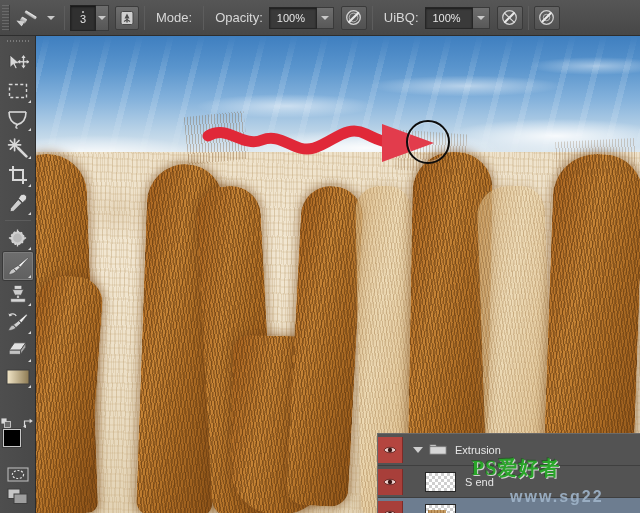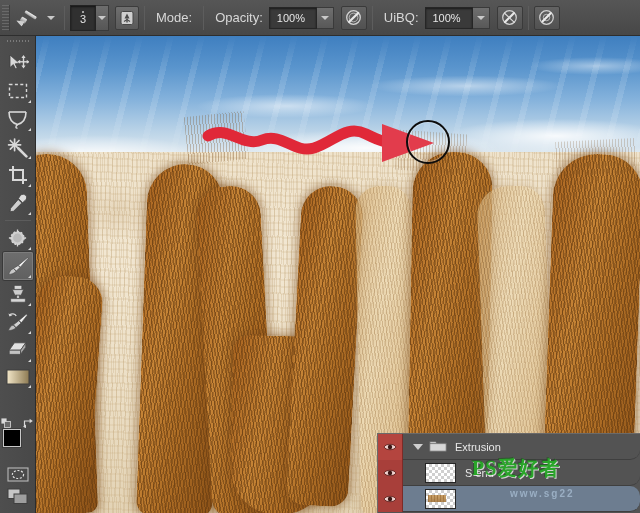--- a/index.html
+++ b/index.html
@@ -233,22 +233,22 @@
     box-shadow:0 0 0 1px rgba(255,255,255,.30) inset;
   }
 
   
   #layers-panel{
     position:absolute;left:377px;top:433px;width:263px;height:80px;
     background:#535353;border-top:1px solid #6a6a6a;border-left:1px solid #6a6a6a;
     overflow:hidden;
   }
   .layer-row{
-    position:relative;height:26px;display:flex;align-items:center;
-    border-bottom:1px solid #3f3f3f;cursor:pointer;border-radius:10px;
+    position:relative;height:32px;display:flex;align-items:center;
+    border-bottom:1px solid #3f3f3f;cursor:pointer;
   }
   .layer-row.selected{ background:#6d7d90; }
   .eye-cell{
     width:25px;height:26px;background:#b4453f;border-right:1px solid #7d2b27;
     display:flex;align-items:center;justify-content:center;flex:0 0 25px;cursor:pointer;
   }
   .eye-cell.dim{ background:#a83f3a; }
   .disc-cell{ width:12px;height:26px;flex:0 0 12px; }
   .expand-tri{
     width:0;height:0;border-left:5px solid transparent;border-right:5px solid transparent;
@@ -287,21 +287,21 @@
   .wm-blue{
     position:absolute;left:1px;top:19px;
     font-family:"Liberation Sans", sans-serif;
     font-size:31px;font-weight:bold;color:#1b5fd0;
     text-shadow:1px 1px 0 #ffffff, 2px 2px 2px rgba(0,0,0,.35), -1px -1px 0 rgba(255,255,255,.6);
     letter-spacing:-1px;white-space:nowrap;
   }
   .wm-sub{
     position:absolute;left:58px;top:33px;
     font-family:"Liberation Sans", sans-serif;
-    font-size:10px;font-weight:bold;color:#9fb4c9;opacity:.9;
+    font-size:16px;font-weight:bold;color:#9fb4c9;opacity:.9;
     letter-spacing:2px;white-space:nowrap;
   }
 </style>
 </head>
 <body>
 
 <div id="options-bar">
 
   <div class="ob-grip"></div>
 

